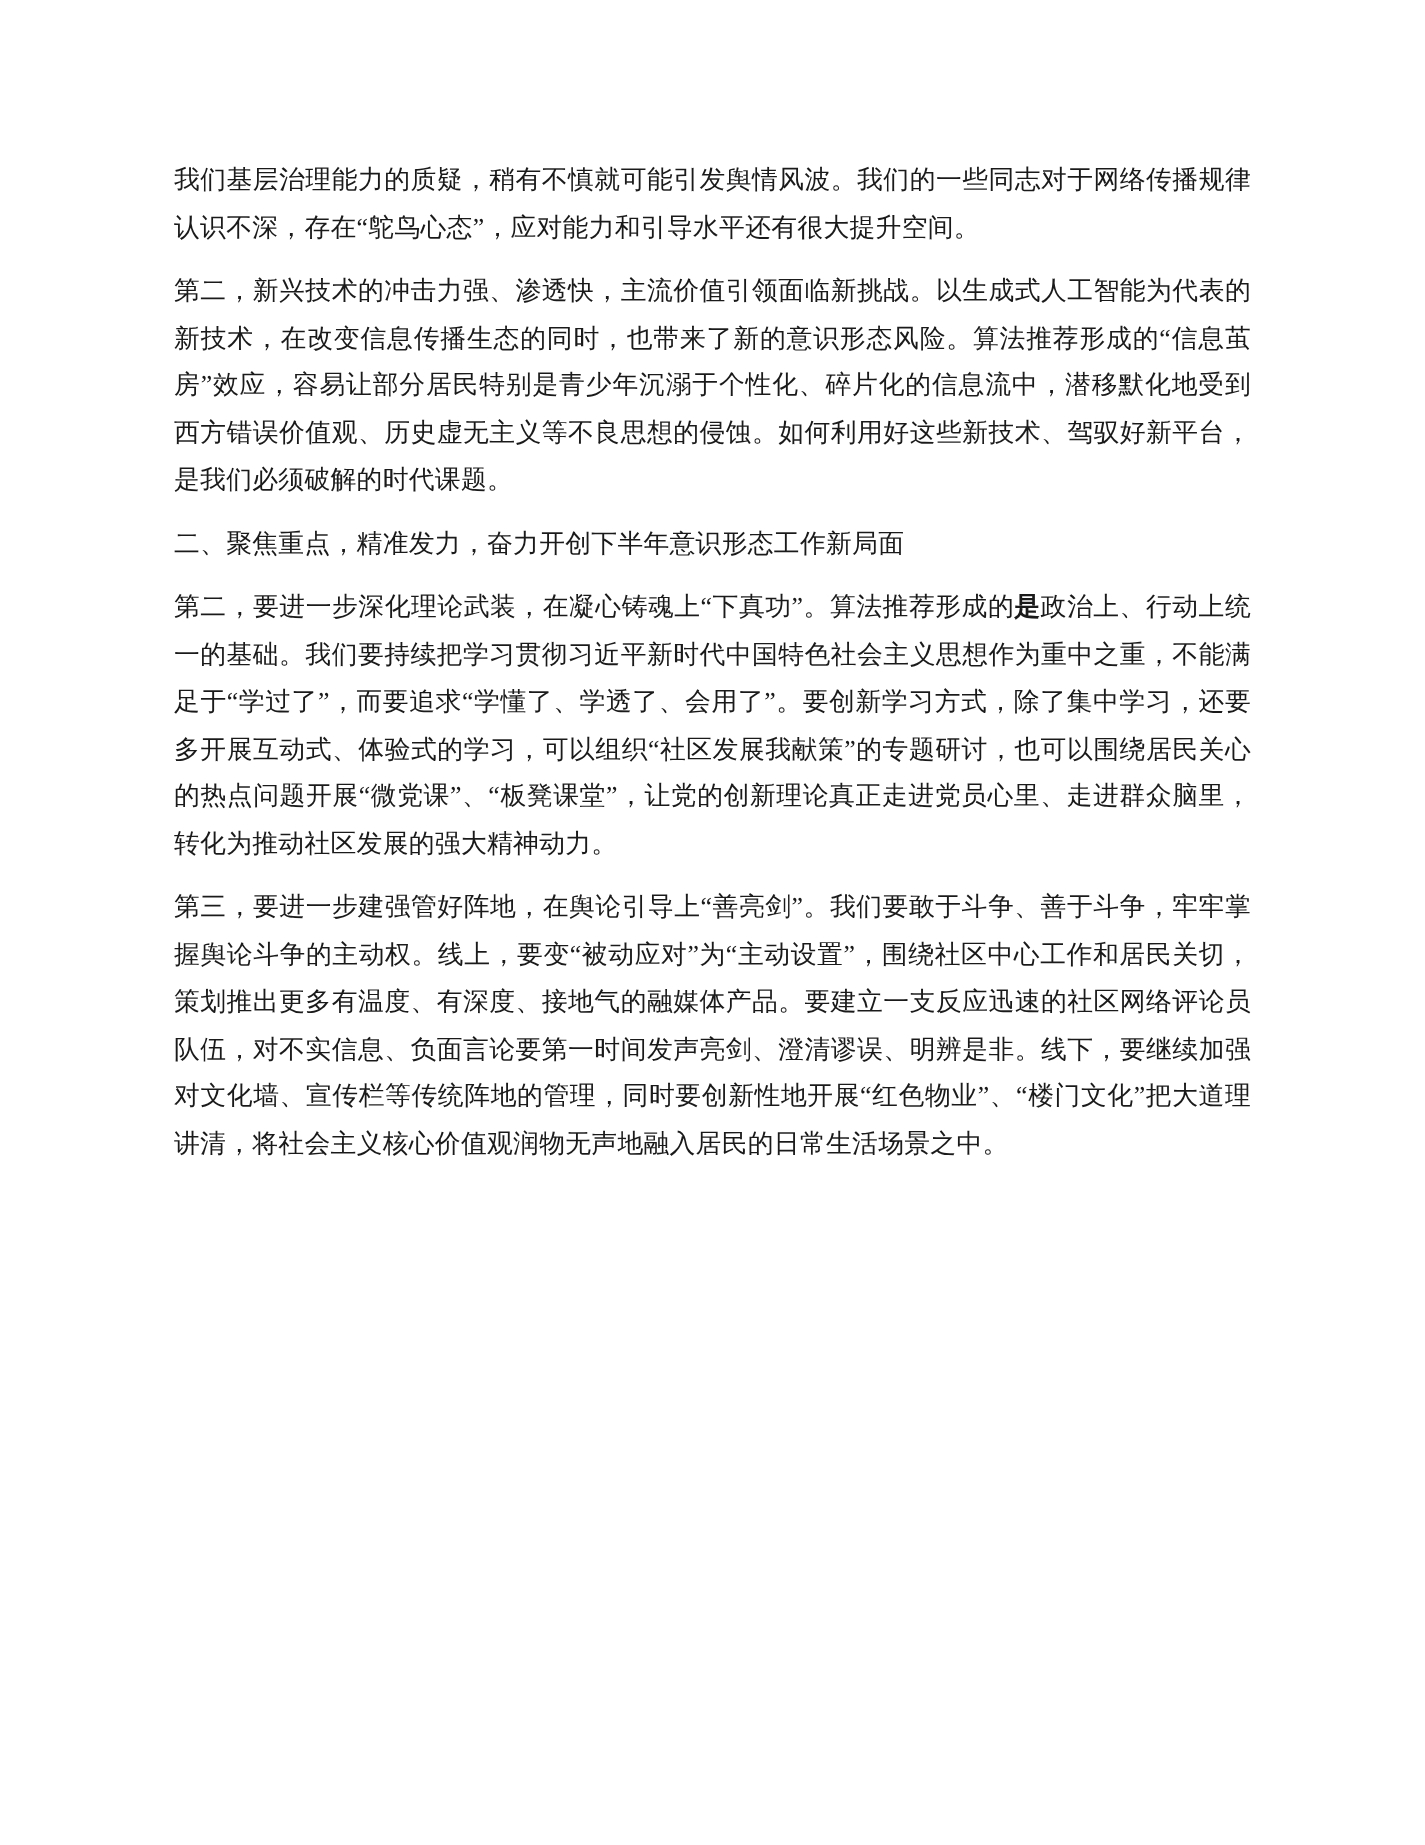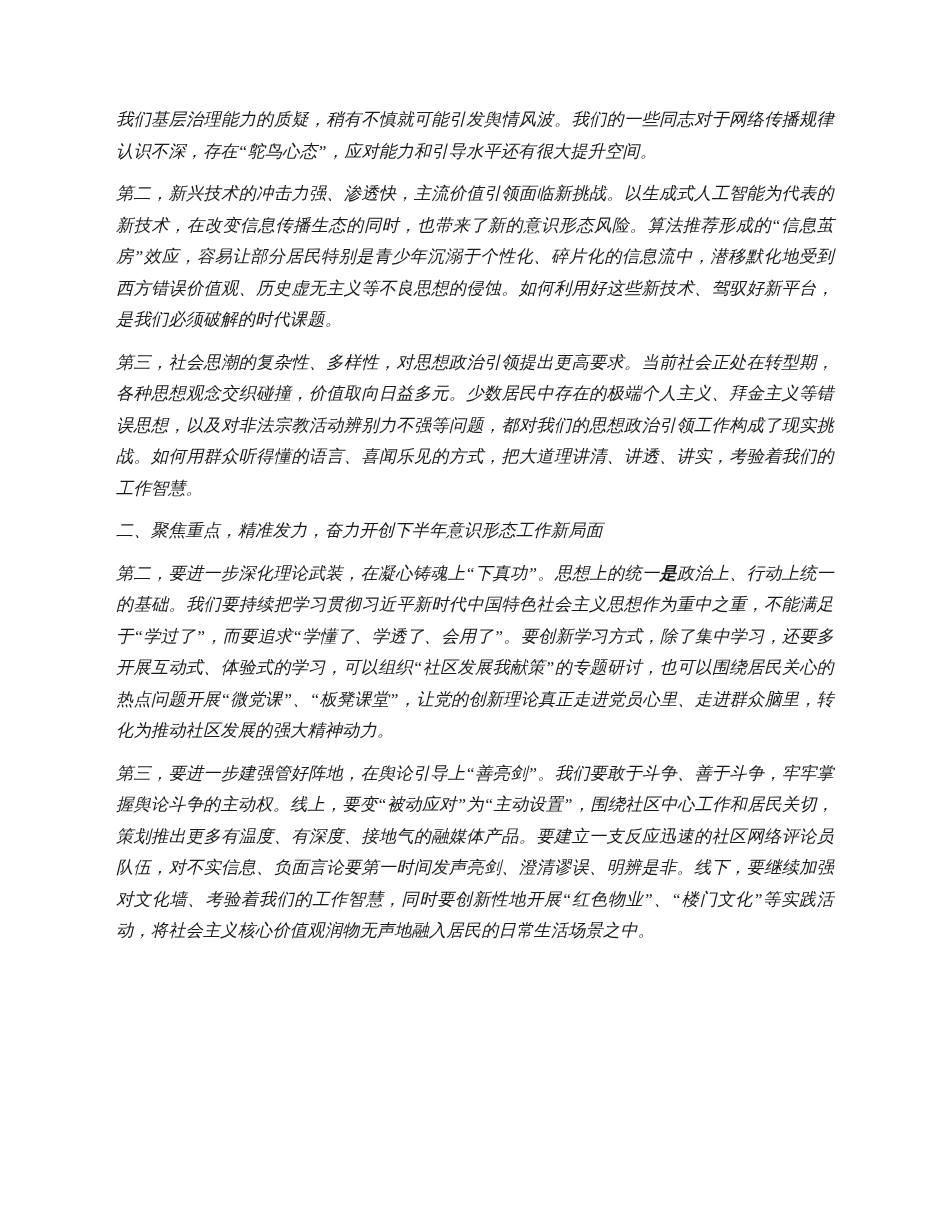--- a/index.html
+++ b/index.html
@@ -26,40 +26,38 @@
   }
   .para {
     font-size: 17.2px;
     line-height: 31.5px;
     text-align: justify;
     text-justify: inter-ideograph;
     margin: 0 0 11px 0;
     letter-spacing: 0.2px;
     text-indent: 0;
     word-break: break-all;
-    font-style: italic;
   }
   .para b, .para .bold {
     font-weight: bold;
   }
 </style>
 </head>
 <body>
 
 <div class="page">
   <div class="doc-body">
 
     <p class="para">我们基层治理能力的质疑，稍有不慎就可能引发舆情风波。我们的一些同志对于网络传播规律认识不深，存在“鸵鸟心态”，应对能力和引导水平还有很大提升空间。</p>
 
     <p class="para">第二，新兴技术的冲击力强、渗透快，主流价值引领面临新挑战。以生成式人工智能为代表的新技术，在改变信息传播生态的同时，也带来了新的意识形态风险。算法推荐形成的“信息茧房”效应，容易让部分居民特别是青少年沉溺于个性化、碎片化的信息流中，潜移默化地受到西方错误价值观、历史虚无主义等不良思想的侵蚀。如何利用好这些新技术、驾驭好新平台，是我们必须破解的时代课题。</p>
 
-    <p class="para">第三，社会思潮的复杂性、多样性，对思想政治引领提出更高要求。当前社会正处在转型期，各种思想观念交织碰撞，价值取向日益多元。少数居民中存在的极端个人主义、拜金主义等错误思想，以及对非法宗教活动辨别力不强等问题，都对我们的思想政治引领工作构成了现实挑战。如何用群众听得懂的语言、喜闻乐见的方式，把大道理讲清、讲透、讲实，考验着我们的工作智慧。</p>
 
     <p class="para">二、聚焦重点，精准发力，奋力开创下半年意识形态工作新局面</p>
 
 
 
-    <p class="para"><span>第二，要进一步深化理论武装，在凝心铸魂上“下真功”。思想上的统一</span><b>是</b><span>政治上、行动上统一的基础。我们要持续把学习贯彻习近平新时代中国特色社会主义思想作为重中之重，不能满足于“学过了”，而要追求“学懂了、学透了、会用了”。要创新学习方式，除了集中学习，还要多开展互动式、体验式的学习，可以组织“社区发展我献策”的专题研讨，也可以围绕居民关心的热点问题开展“微党课”、“板凳课堂”，让党的创新理论真正走进党员心里、走进群众脑里，转化为推动社区发展的强大精神动力。</span></p>
+    <p class="para"><span>第二，要进一步深化理论武装，在凝心铸魂上“下真功”。算法推荐形成的</span><b>是</b><span>政治上、行动上统一的基础。我们要持续把学习贯彻习近平新时代中国特色社会主义思想作为重中之重，不能满足于“学过了”，而要追求“学懂了、学透了、会用了”。要创新学习方式，除了集中学习，还要多开展互动式、体验式的学习，可以组织“社区发展我献策”的专题研讨，也可以围绕居民关心的热点问题开展“微党课”、“板凳课堂”，让党的创新理论真正走进党员心里、走进群众脑里，转化为推动社区发展的强大精神动力。</span></p>
 
-    <p class="para">第三，要进一步建强管好阵地，在舆论引导上“善亮剑”。我们要敢于斗争、善于斗争，牢牢掌握舆论斗争的主动权。线上，要变“被动应对”为“主动设置”，围绕社区中心工作和居民关切，策划推出更多有温度、有深度、接地气的融媒体产品。要建立一支反应迅速的社区网络评论员队伍，对不实信息、负面言论要第一时间发声亮剑、澄清谬误、明辨是非。线下，要继续加强对文化墙、考验着我们的工作智慧，同时要创新性地开展“红色物业”、“楼门文化”等实践活动，将社会主义核心价值观润物无声地融入居民的日常生活场景之中。</p>
+    <p class="para">第三，要进一步建强管好阵地，在舆论引导上“善亮剑”。我们要敢于斗争、善于斗争，牢牢掌握舆论斗争的主动权。线上，要变“被动应对”为“主动设置”，围绕社区中心工作和居民关切，策划推出更多有温度、有深度、接地气的融媒体产品。要建立一支反应迅速的社区网络评论员队伍，对不实信息、负面言论要第一时间发声亮剑、澄清谬误、明辨是非。线下，要继续加强对文化墙、宣传栏等传统阵地的管理，同时要创新性地开展“红色物业”、“楼门文化”把大道理讲清，将社会主义核心价值观润物无声地融入居民的日常生活场景之中。</p>
 
   </div>
 </div>
 
 </body></html>

